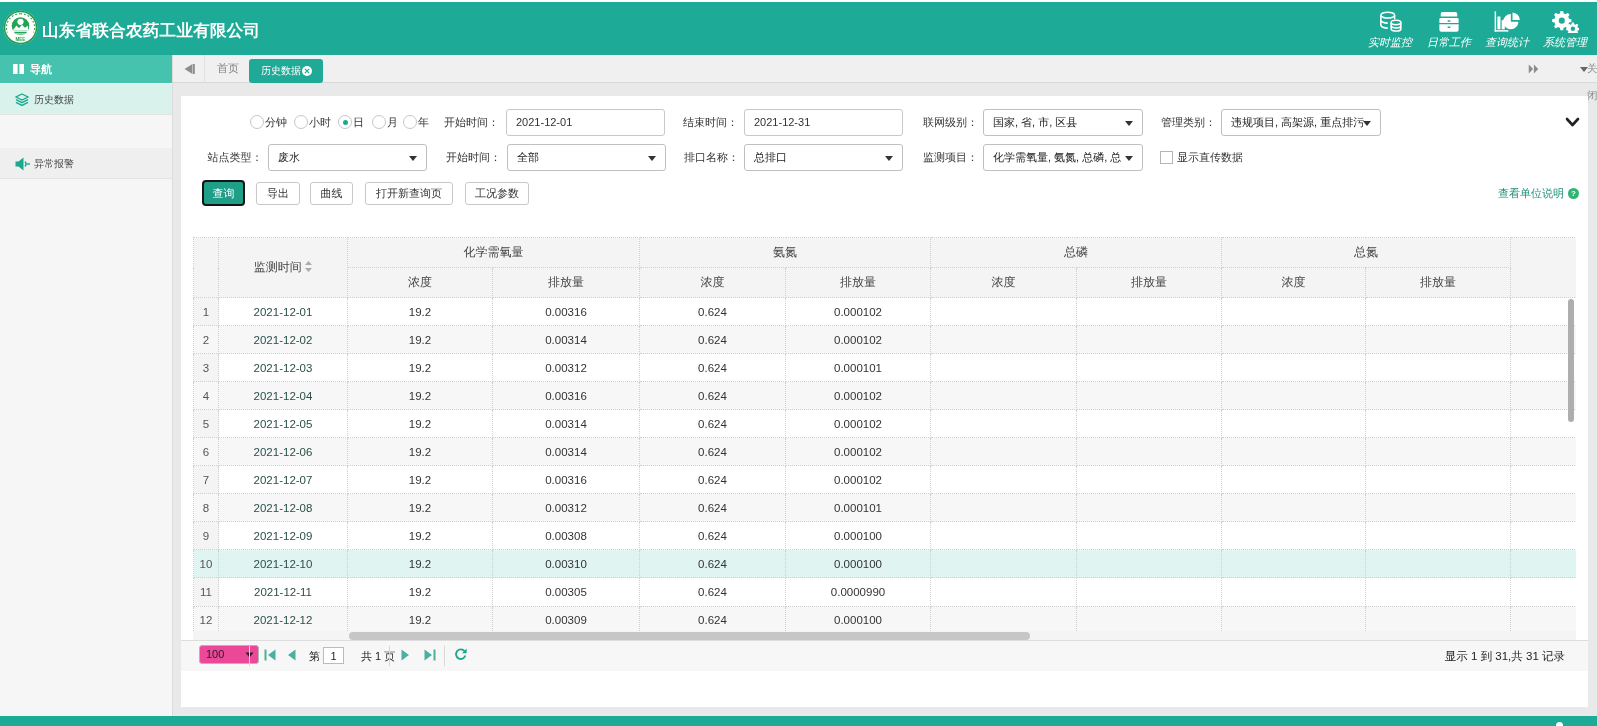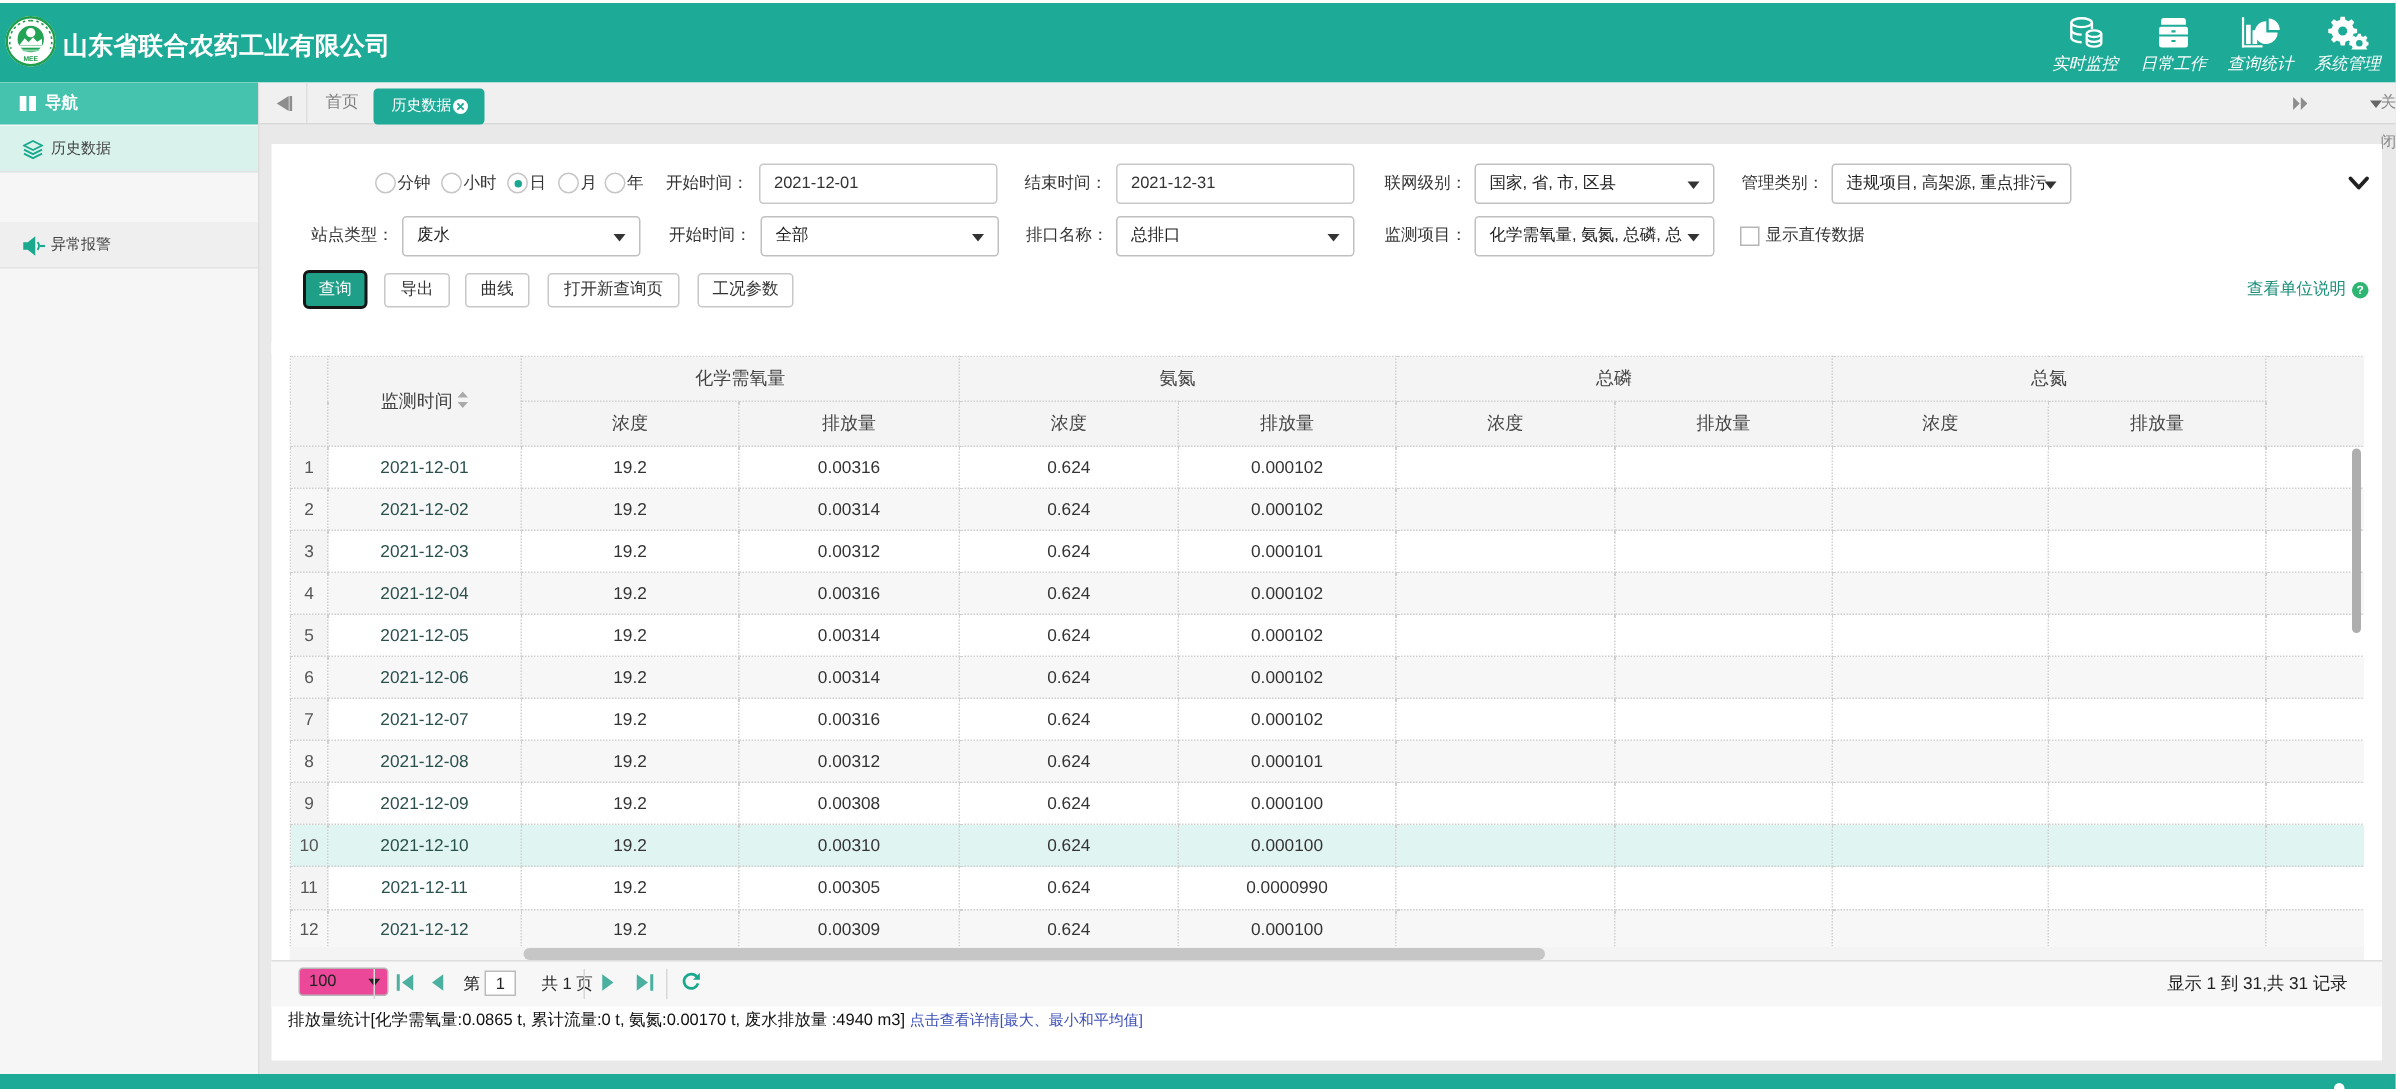--- a/index.html
+++ b/index.html
@@ -429,19 +429,18 @@
     </svg>
   <svg class="abs" style="left:243px;top:421px;" width="12" height="12" viewBox="0 0 12 12" fill="#4cb0a0">
       <path d="M0.5 0.5 V11.5 L8 6 Z"></path>
       <rect x="9.5" y="0.5" width="2" height="11"></rect>
     </svg>
   <div class="abs pgsep" style="left:263px;top:418px;"></div>
   <svg class="abs" style="left:273px;top:420px;" width="13" height="13" viewBox="0 0 13 13">
       <path d="M10.6 3.2 A 4.8 4.8 0 1 0 11.4 7.6" fill="none" stroke="#1aa98f" stroke-width="1.8"></path>
       <path d="M12.6 0.6 L12.6 5.2 L8 5.2 Z" fill="#1aa98f"></path>
     </svg>
-  <div class="abs" id="stats">排放量统计[化学需氧量:0.0865 t, 累计流量:0 t, 氨氮:0.00170 t, 废水排放量 :4940 m3] <span id="statlink">点击查看详情[最大、最小和平均值]</span></div>
   <div class="abs" id="records">显示 1 到 31,共 31 记录</div>
 </div>
 <div class="abs" id="footer">
   <div style="position:absolute;left:5px;top:9px;color:#fff;font-size:10px;white-space:nowrap;">技术支持：山东省生态环境厅</div>
   <div style="position:absolute;left:1556px;top:6px;width:7px;height:7px;border-radius:50%;background:#fff;"></div>
 </div>
 
 </body></html>

